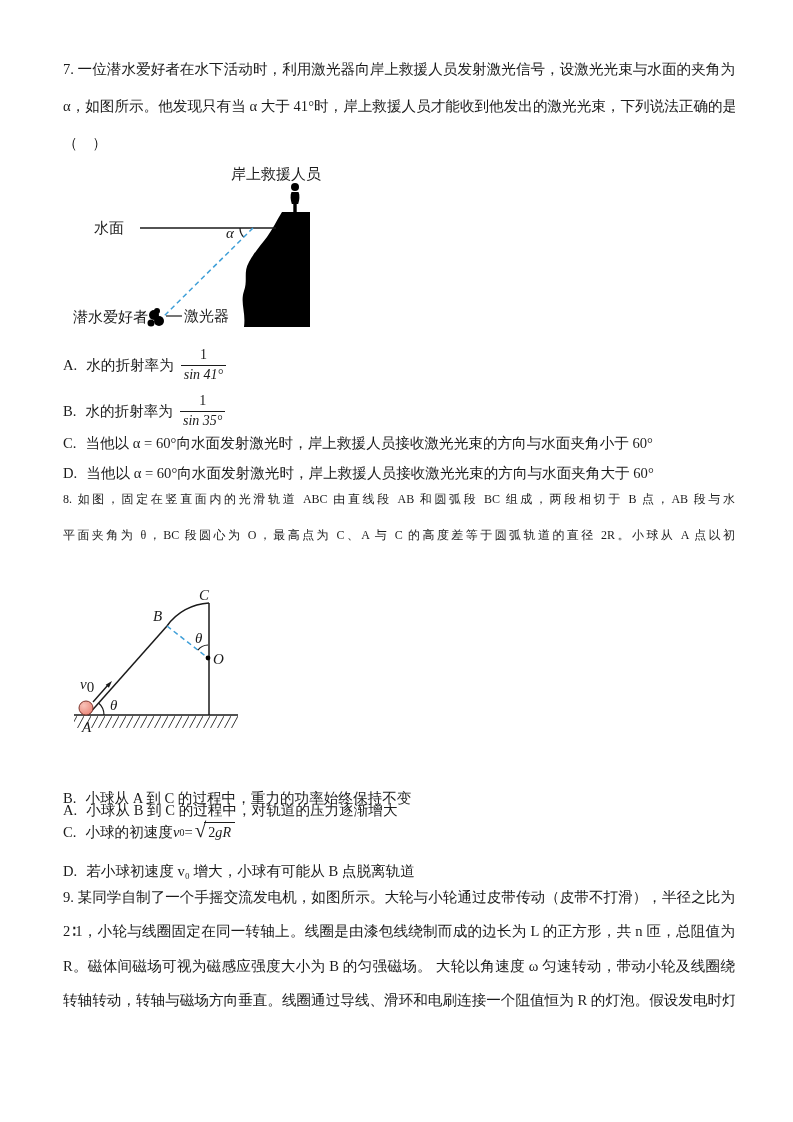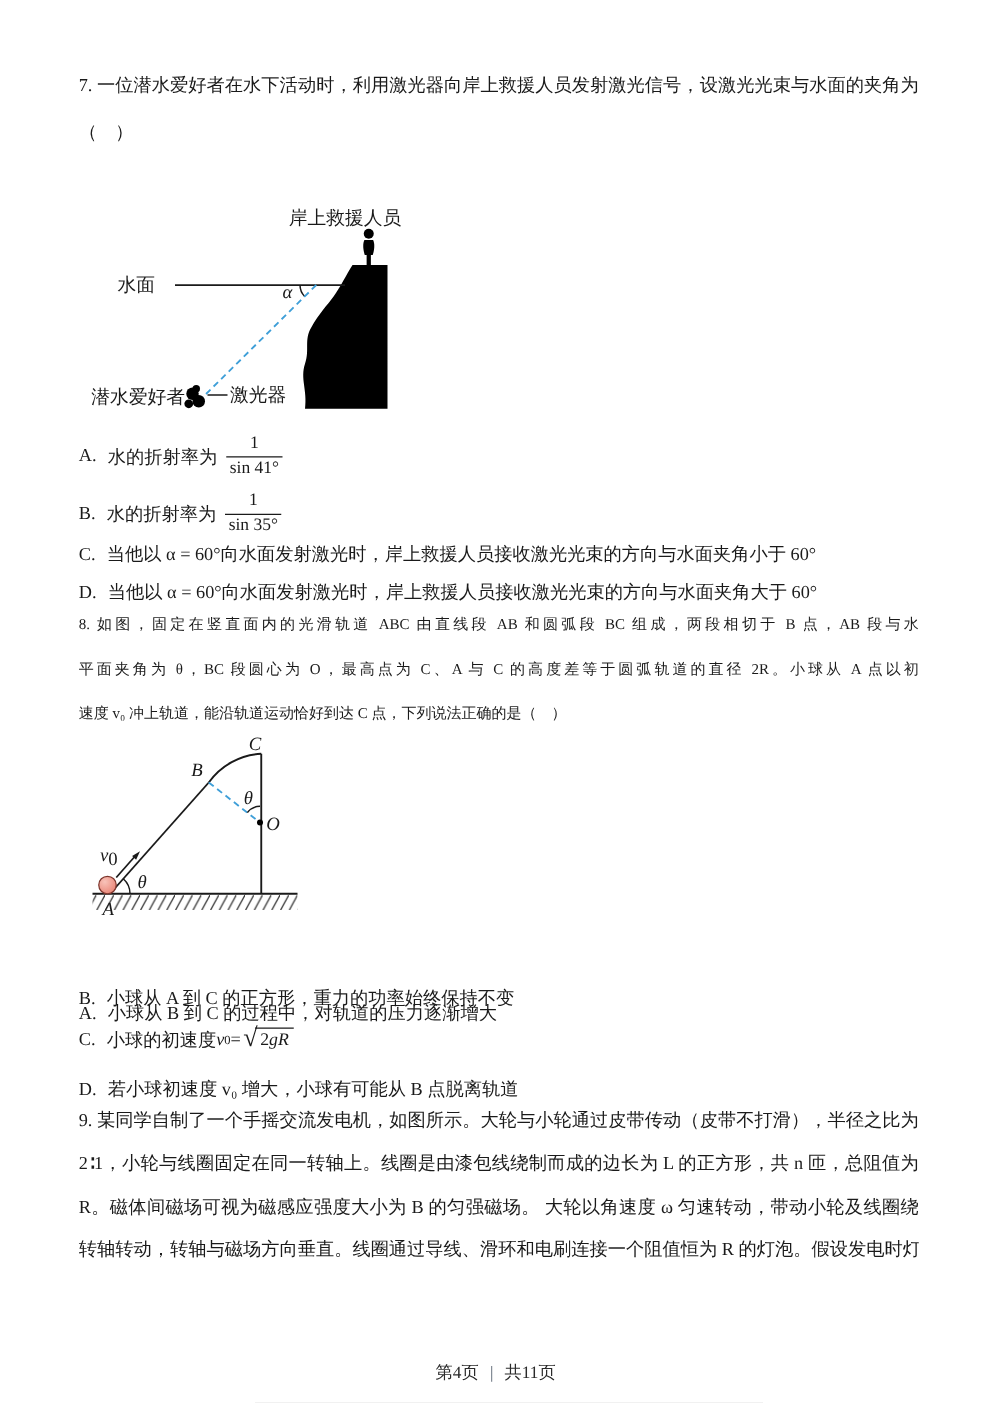--- a/index.html
+++ b/index.html
@@ -11,39 +11,40 @@
   .pline{white-space:nowrap;overflow:hidden;text-align:justify;text-align-last:justify;}
   .pline.short{text-align-last:left;}
   #q7-text{left:63px;top:51px;width:672px;font-size:14.6px;line-height:37px;}
   #q8-text{left:63px;top:482px;width:672px;font-size:12px;line-height:35.5px;}
   #q9-text{left:63px;top:880px;width:672px;font-size:14.6px;line-height:34.4px;}
   .opt{position:absolute;left:63px;font-size:14.6px;white-space:nowrap;color:#1a1a1a;}
   .opt .lab{margin-right:9px;}
   .opt-frac{display:flex;align-items:center;height:46px;}
   .frac{display:inline-flex;flex-direction:column;align-items:center;vertical-align:middle;
         margin-left:7px;line-height:1.3;font-size:14px;}
-  .frac .den{border-top:1.3px solid #1a1a1a;padding:0 3px;}
+  .frac .den{border-top:1.3px solid #1a1a1a;padding:0 3px;font-style:italic;}
   .opt-sqrt{display:flex;align-items:center;height:30px;}
   .sqrt{display:inline-flex;align-items:flex-start;vertical-align:middle;margin-left:2px;}
   .rad{font-size:21px;line-height:1;transform:translateY(-2px);}
   .sqrt-body{border-top:1.4px solid #1a1a1a;padding:1px 4px 0 4px;font-size:14.2px;margin-left:-2px;}
   .it{font-style:italic;}
   sub{font-size:10px;}
   #footer{left:0;top:1089px;width:793px;text-align:center;font-size:13.8px;color:#2a2a2a;}
   #footer .sep{margin:0 9px;color:#56606e;}
   svg text{font-size:15px;fill:#1a1a1a;font-family:"Liberation Serif","DejaVu Serif",serif;}
   svg text.it{font-style:italic;}
 </style>
 </head>
 <body>
 
 <div class="page">
 
   <div class="block" id="q7-text">
     <div class="pline">7. 一位潜水爱好者在水下活动时，利用激光器向岸上救援人员发射激光信号，设激光光束与水面的夹角为</div>
+    <div class="pline">α，如图所示。他发现只有当 α 大于 41°时，岸上救援人员才能收到他发出的激光光束，下列说法正确的是</div>
     <div class="pline short">（　）</div>
   </div>
 
   <svg class="block" id="fig7" style="left:70px;top:160px" width="260" height="185" viewBox="0 0 260 185">
     <text x="206" y="19" text-anchor="middle">岸上救援人员</text>
     <g fill="#000">
       <circle cx="225" cy="27" r="4"></circle>
       <path d="M 221.5 32 C 220 35 220.5 40 221.8 44 L 228.2 44 C 229.5 40 230 35 228.5 32 Z"></path>
       <rect x="223.3" y="44" width="3.4" height="9"></rect>
     </g>
@@ -87,21 +88,20 @@
   <div class="opt" style="top:434px">
     <span class="lab">C.</span><span>当他以 α = 60°向水面发射激光时，岸上救援人员接收激光光束的方向与水面夹角小于 60°</span>
   </div>
   <div class="opt" style="top:464px">
     <span class="lab">D.</span><span>当他以 α = 60°向水面发射激光时，岸上救援人员接收激光光束的方向与水面夹角大于 60°</span>
   </div>
 
   <div class="block" id="q8-text">
     <div class="pline">8. 如图，固定在竖直面内的光滑轨道 ABC 由直线段 AB 和圆弧段 BC 组成，两段相切于 B 点，AB 段与水</div>
     <div class="pline">平面夹角为 θ，BC 段圆心为 O，最高点为 C、A 与 C 的高度差等于圆弧轨道的直径 2R。小球从 A 点以初</div>
-    <div class="pline short">速度 v₀ 冲上轨道，能沿轨道运动恰好到达 C 点，下列说法正确的是（　）</div>
   </div>
 
   <svg class="block" id="fig8" style="left:70px;top:586px" width="250" height="160" viewBox="0 0 250 160">
     <defs>
       <pattern id="hatch" width="7" height="13" patternUnits="userSpaceOnUse">
         <line x1="0" y1="13" x2="7" y2="0" stroke="#3a3a3a" stroke-width="1"></line>
       </pattern>
       <radialGradient id="ballg" cx="35%" cy="32%" r="78%">
         <stop offset="0%" stop-color="#f8c3b9"></stop>
         <stop offset="100%" stop-color="#e98274"></stop>
@@ -125,21 +125,21 @@
     <text class="it" x="125" y="57">θ</text>
     <text class="it" x="40" y="124">θ</text>
     <text><tspan class="it" x="10" y="103">v</tspan><tspan class="sm" dy="3">0</tspan></text>
     <text class="it" x="12" y="146">A</text>
   </svg>
 
   <div class="opt" style="top:801px">
     <span class="lab">A.</span><span>小球从 B 到 C 的过程中，对轨道的压力逐渐增大</span>
   </div>
   <div class="opt" style="top:789px">
-    <span class="lab">B.</span><span>小球从 A 到 C 的正方形，重力的功率始终保持不变</span>
+    <span class="lab">B.</span><span>小球从 A 到 C 的过程中，重力的功率始终保持不变</span>
   </div>
   <div class="opt opt-sqrt" style="top:817px">
     <span class="lab">C.</span>
     <span>小球的初速度 </span>
       <span class="it">v</span>
       <sub>0</sub>
       <span> = </span>
     <span class="sqrt">
       <span class="rad">√</span>
       <span class="sqrt-body"><span>2</span><span class="it">gR</span></span>
@@ -149,17 +149,14 @@
     <span class="lab">D.</span><span>若小球初速度 v₀ 增大，小球有可能从 B 点脱离轨道</span>
   </div>
 
   <div class="block" id="q9-text">
     <div class="pline">9. 某同学自制了一个手摇交流发电机，如图所示。大轮与小轮通过皮带传动（皮带不打滑），半径之比为</div>
     <div class="pline">2∶1，小轮与线圈固定在同一转轴上。线圈是由漆包线绕制而成的边长为 L 的正方形，共 n 匝，总阻值为</div>
     <div class="pline">R。磁体间磁场可视为磁感应强度大小为 B 的匀强磁场。 大轮以角速度 ω 匀速转动，带动小轮及线圈绕</div>
     <div class="pline">转轴转动，转轴与磁场方向垂直。线圈通过导线、滑环和电刷连接一个阻值恒为 R 的灯泡。假设发电时灯</div>
   </div>
 
-  <div class="block" id="footer">
-    <span>第4页</span><span class="sep">|</span><span>共11页</span>
-  </div>
 
 </div>
 
 </body></html>

